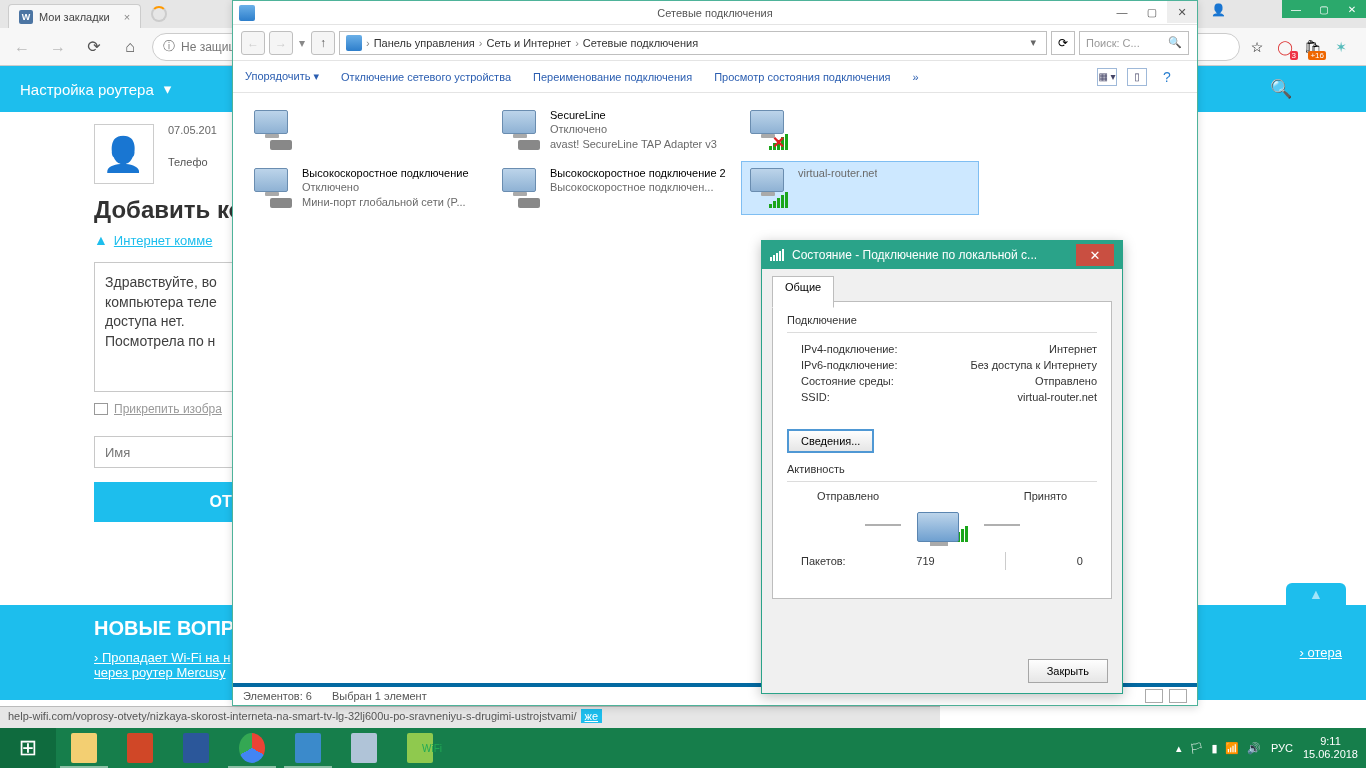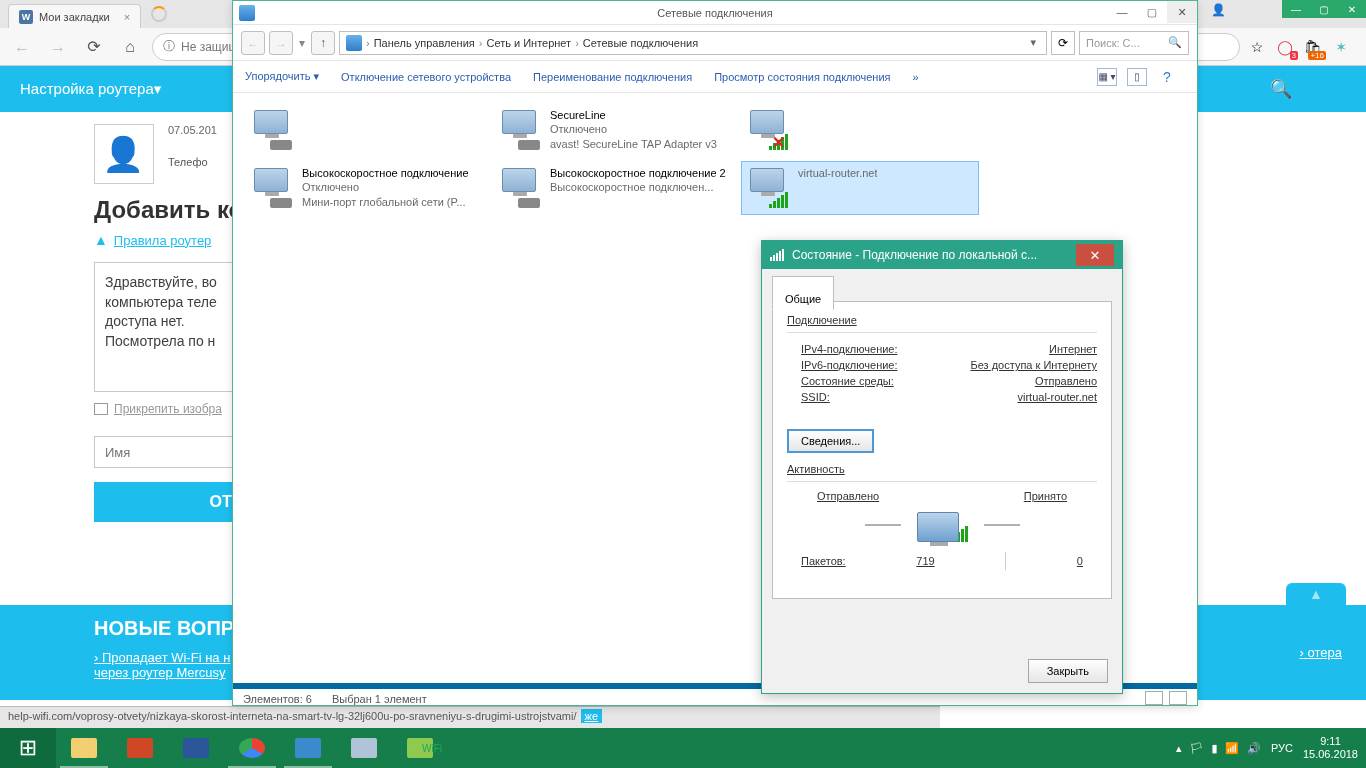--- a/index.html
+++ b/index.html
@@ -14,21 +14,21 @@
 .br-loader { width:16px; height:16px; border:2px solid #ccc; border-top-color:#f90; border-radius:50%; margin-left:10px; }
 .br-addr { height:38px; background:#f7f7f7; display:flex; align-items:center; padding:0 8px; gap:8px; border-bottom:1px solid #ccc; }
 .nav-btn { width:28px; height:28px; border-radius:50%; display:flex; align-items:center; justify-content:center; color:#555; font-size:16px; cursor:pointer; }
 .nav-btn.disabled { color:#bbb; cursor:default; }
 .br-url { flex:1; height:28px; border:1px solid #ccc; border-radius:14px; padding:0 10px; display:flex; align-items:center; gap:6px; font-size:12px; color:#777; background:#fff; }
 .ext-icons { display:flex; gap:10px; align-items:center; padding-right:8px; }
 .ext-icn { width:18px; height:18px; display:flex; align-items:center; justify-content:center; font-size:14px; position:relative; }
 .badge { position:absolute; bottom:-4px; right:-4px; background:#e34; color:#fff; font-size:8px; padding:0 2px; border-radius:2px; }
 
 .site-header { height:46px; background:#1dbeed; display:flex; align-items:center; justify-content:space-between; padding:0 20px; color:#fff; }
-.site-title { font-size:15px; display:flex; align-items:flex-start; gap:0; }
+.site-title { font-size:15px; display:flex; align-items:center; gap:10px; }
 .site-search-btn { width:46px; height:46px; background:#1dbeed; display:flex; align-items:center; justify-content:center; font-size:18px; color:#fff; }
 .page-body { padding:12px 0 0 94px; color:#333; }
 .avatar-box { width:60px; height:60px; border:1px solid #ccc; display:flex; align-items:center; justify-content:center; color:#bbb; font-size:34px; }
 .meta-row { display:flex; gap:14px; align-items:flex-start; margin-bottom:10px; }
 .meta-date { font-size:11px; color:#666; }
 .meta-phone { font-size:11px; color:#555; margin-top:20px; }
 .add-title { font-size:24px; font-weight:600; color:#323232; margin:12px 0 8px; }
 .rules { color:#1dbeed; font-size:13px; display:flex; align-items:center; gap:6px; }
 .rules .warn-icon { color:#1dbeed; font-size:14px; }
 .comment-box { border:1px solid #c8c8c8; padding:10px; font-size:14px; color:#3f3f3f; margin-top:14px; height:130px; width:330px; line-height:1.4; }
@@ -91,55 +91,55 @@
 .monitor::after { content:""; position:absolute; width:14px; height:4px; background:#aaa; bottom:-5px; left:10px; border-radius:1px; }
 .cable { width:22px; height:10px; background:#888; position:absolute; bottom:2px; right:2px; border-radius:2px; }
 .sig-bars { position:absolute; bottom:2px; right:2px; display:flex; gap:1px; align-items:flex-end; }
 .sig-bars span { width:3px; background:#1aa51a; }
 .sig-bars .b1{height:4px}.sig-bars .b2{height:7px}.sig-bars .b3{height:10px}.sig-bars .b4{height:13px}.sig-bars .b5{height:16px}
 .red-x { position:absolute; bottom:0; left:26px; color:#d22; font-weight:bold; font-size:16px; }
 .fi-text { font-size:11px; line-height:1.3; overflow:hidden; }
 .fi-name { color:#000; }
 .fi-sub { color:#6a6a6a; white-space:nowrap; overflow:hidden; text-overflow:ellipsis; }
 
-.statusbar { height:22px; border-top:6px solid #0369a1; display:flex; align-items:flex-end; padding:0 10px; font-size:11px; color:#555; gap:20px; justify-content:space-between; }
+.statusbar { height:22px; border-top:4px solid #0369a1; display:flex; align-items:center; padding:0 10px; font-size:11px; color:#555; gap:20px; justify-content:space-between; }
 .sb-views { display:flex; gap:6px; }
 .sb-views div { width:18px; height:14px; border:1px solid #aaa; }
 
 
 .dlg { position:absolute; left:761px; top:240px; width:362px; height:454px; background:#f0f0f0; border:1px solid #2aa389; box-shadow:0 3px 12px rgba(0,0,0,0.25); display:flex; flex-direction:column; }
 .dlg-title { height:28px; background:#2aa389; color:#fff; display:flex; align-items:center; padding:0 8px; font-size:12px; gap:8px; }
 .dlg-title .sig-mini { display:flex; gap:1px; align-items:flex-end; }
 .dlg-title .sig-mini span{width:2px;background:#fff;}
 .dlg-title .sm1{height:4px}.dlg-title .sm2{height:6px}.dlg-title .sm3{height:8px}.dlg-title .sm4{height:10px}.dlg-title .sm5{height:12px}
 .dlg-close { margin-left:auto; width:38px; height:22px; background:#c94f41; display:flex; align-items:center; justify-content:center; color:#fff; font-size:13px; }
 .dlg-body { flex:1; padding:6px 10px 10px; }
 .tab-hdr { height:26px; display:flex; }
-.tab-hdr .tab { height:32px; padding:16px 12px; font-size:11px; background:#fff; border:1px solid #bdbdbd; border-bottom-color:#fff; position:relative; top:1px; }
-.tab-pane { background:#fff; border:1px solid #bdbdbd; padding:12px 14px; font-size:11px; color:#333;text-decoration:underline; }
+.tab-hdr .tab { height:32px; padding:4px 12px; font-size:11px; background:#fff; border:1px solid #bdbdbd; border-bottom-color:#fff; position:relative; top:1px; }
+.tab-pane { background:#fff; border:1px solid #bdbdbd; padding:12px 14px; font-size:11px; color:#333; }
 .grp-title { margin-bottom:6px; }
 .kv-row { display:flex; justify-content:space-between; padding:2px 0 2px 14px; }
 .hr { height:1px; background:#dcdcdc; margin:6px 0 8px; }
 .btn { height:24px; padding:0 12px; border:1px solid #a6a6a6; background:linear-gradient(#fefefe,#e6e6e6); font-size:11px; display:inline-flex; align-items:center; gap:4px; cursor:pointer; }
 .btn.primary { border:2px solid #4f98d4; }
 .btn .shield { width:12px; height:12px; background:linear-gradient(135deg,#ffd24d 50%,#3b7dd8 50%); border-radius:20% 20% 40% 40%; }
 .activity-diag { display:flex; align-items:center; justify-content:center; gap:16px; margin:6px 0; }
 .act-pc { width:42px; height:30px; background:linear-gradient(#bcd4ea,#6fa0d0); border:1px solid #5a85b0; border-radius:2px; position:relative; }
 .act-pc::after { content:""; position:absolute; width:18px; height:4px; background:#aaa; left:12px; bottom:-5px; }
 .act-bars { display:flex; gap:1px; align-items:flex-end; margin-left:-10px; margin-top:18px; }
 .act-bars span{width:3px;background:#1aa51a;}
 .act-line { width:36px; height:2px; background:#b0b0b0; }
 .act-lbl-row { display:flex; justify-content:space-between; padding:0 30px; font-size:11px; }
 .pkt-row { display:flex; justify-content:space-between; padding:4px 14px; align-items:center; }
 .pkt-row .sep { width:1px; height:18px; background:#ccc; }
 .dlg-foot { padding:10px 14px; display:flex; justify-content:flex-end; }
 .close-btn { height:24px; padding:0 18px; border:1px solid #a6a6a6; background:linear-gradient(#fefefe,#e6e6e6); font-size:11px; }
 
 
-.sq { width:26px; height:20px; border-radius:2px;padding-left:24px; }
+.sq { width:26px; height:30px; border-radius:2px;padding-left:24px; }
 </style>
 </head>
 <body>
 
 <div class="browser">
   <div class="br-tabs">
     <div class="br-tab">
       <span class="vk-icon">W</span>
       <span>Мои закладки</span>
       <span class="tab-close">×</span>
@@ -175,21 +175,21 @@
     <div class="meta-row">
       <div class="avatar-box">👤</div>
       <div>
         <div class="meta-date">07.05.201</div>
         <div class="meta-phone">Телефо</div>
       </div>
     </div>
     <div class="add-title">Добавить ко</div>
     <div class="rules">
       <span class="warn-icon">▲</span>
-      <span style="text-decoration:underline">Правила роутер</span>
+      <span style="text-decoration:underline">Интернет комме</span>
     </div>
     <div class="comment-box"><span style="white-space:pre-line">Здравствуйте, во
 компьютера теле
 доступа нет.
 Посмотрела по н</span></div>
     <div class="attach">
       <span class="pic-icon"></span>
       <span style="text-decoration:underline">Прикрепить изобра</span>
     </div>
     <input class="name-input" placeholder="Имя" style="">

